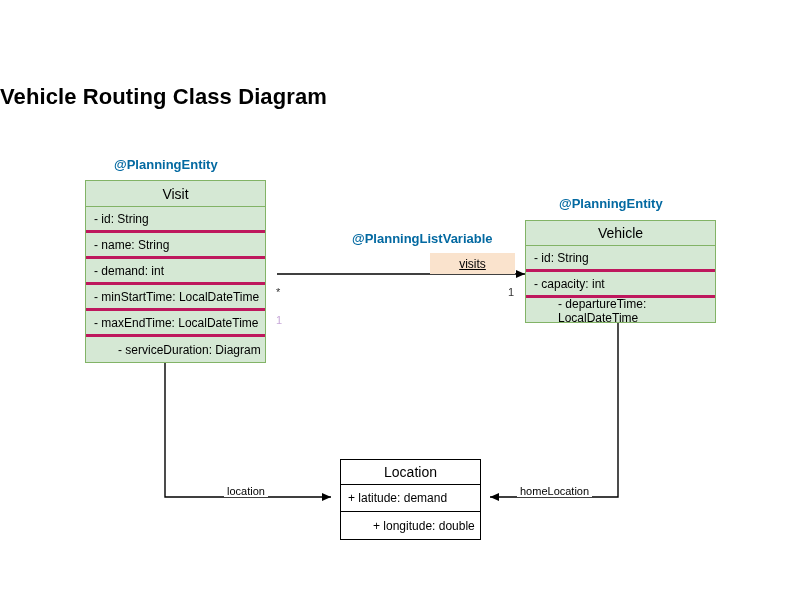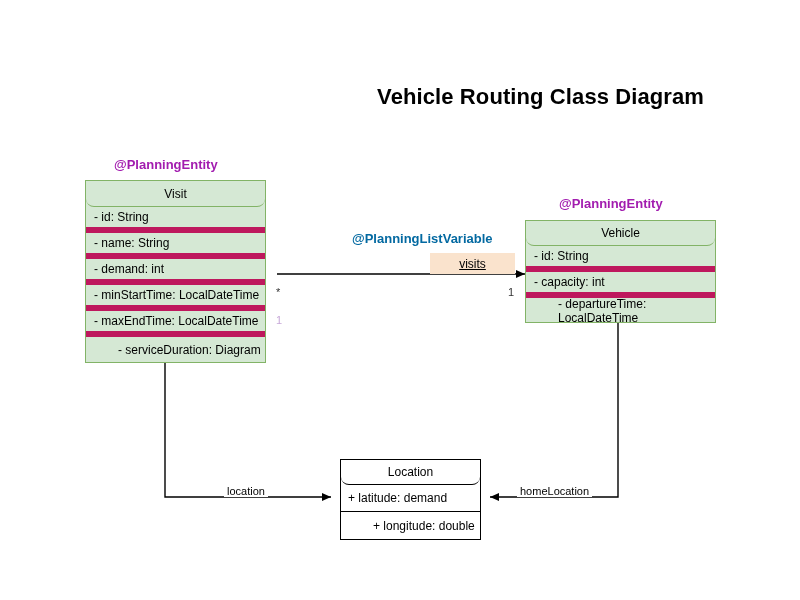--- a/index.html
+++ b/index.html
@@ -22,70 +22,69 @@
     width: 800px;
     height: 600px;
   }
 
   
   .diagram-title {
     position: absolute;
     left: 0;
     top: 84px;
     width: 704px;
-    text-align: right;
+    text-align: left;
     font-size: 22px;
     font-weight: bold;
     color: #000000;
     letter-spacing: 0.1px;
   }
 
   
   .annotation {
     position: absolute;
     font-size: 13px;
     font-weight: bold;
     white-space: nowrap;
   }
-  .annotation.green { color: #a21caf; text-align: right; }
+  .annotation.green { color: #0369a1; text-align: right; }
   .annotation.peach { color: #0369a1; }
 
   
   .uml-class {
     position: absolute;
     box-sizing: border-box;
     border: 1px solid #82b366;
     background: #d5e8d4;
   }
   .uml-class.plain {
     border: 1px solid #000000;
     background: #ffffff;
   }
 
   .uml-class .class-name {
     box-sizing: border-box;
     text-align: center;
-    font-size: 12px;
+    font-size: 14px;
     color: #000000;
     border-bottom: 1px solid #82b366;
     display: flex;
     align-items: center;
     justify-content: center;
-    border-radius: 8px;
   }
   .uml-class.plain .class-name {
     border-bottom: 1px solid #000000;
   }
 
   .uml-class .class-attr {
     box-sizing: border-box;
     font-size: 12px;
     color: #000000;
     padding-left: 8px;
-    border-bottom: 6px solid #be185d;
+    border-bottom: 3px solid #be185d;
     display: flex;
     align-items: center;
   }
   .uml-class.plain .class-attr {
     border-bottom: 1px solid #000000;
     padding-left: 7px;
   }
   .uml-class .class-attr:last-child {
     border-bottom: none;
     padding-left: 32px;

